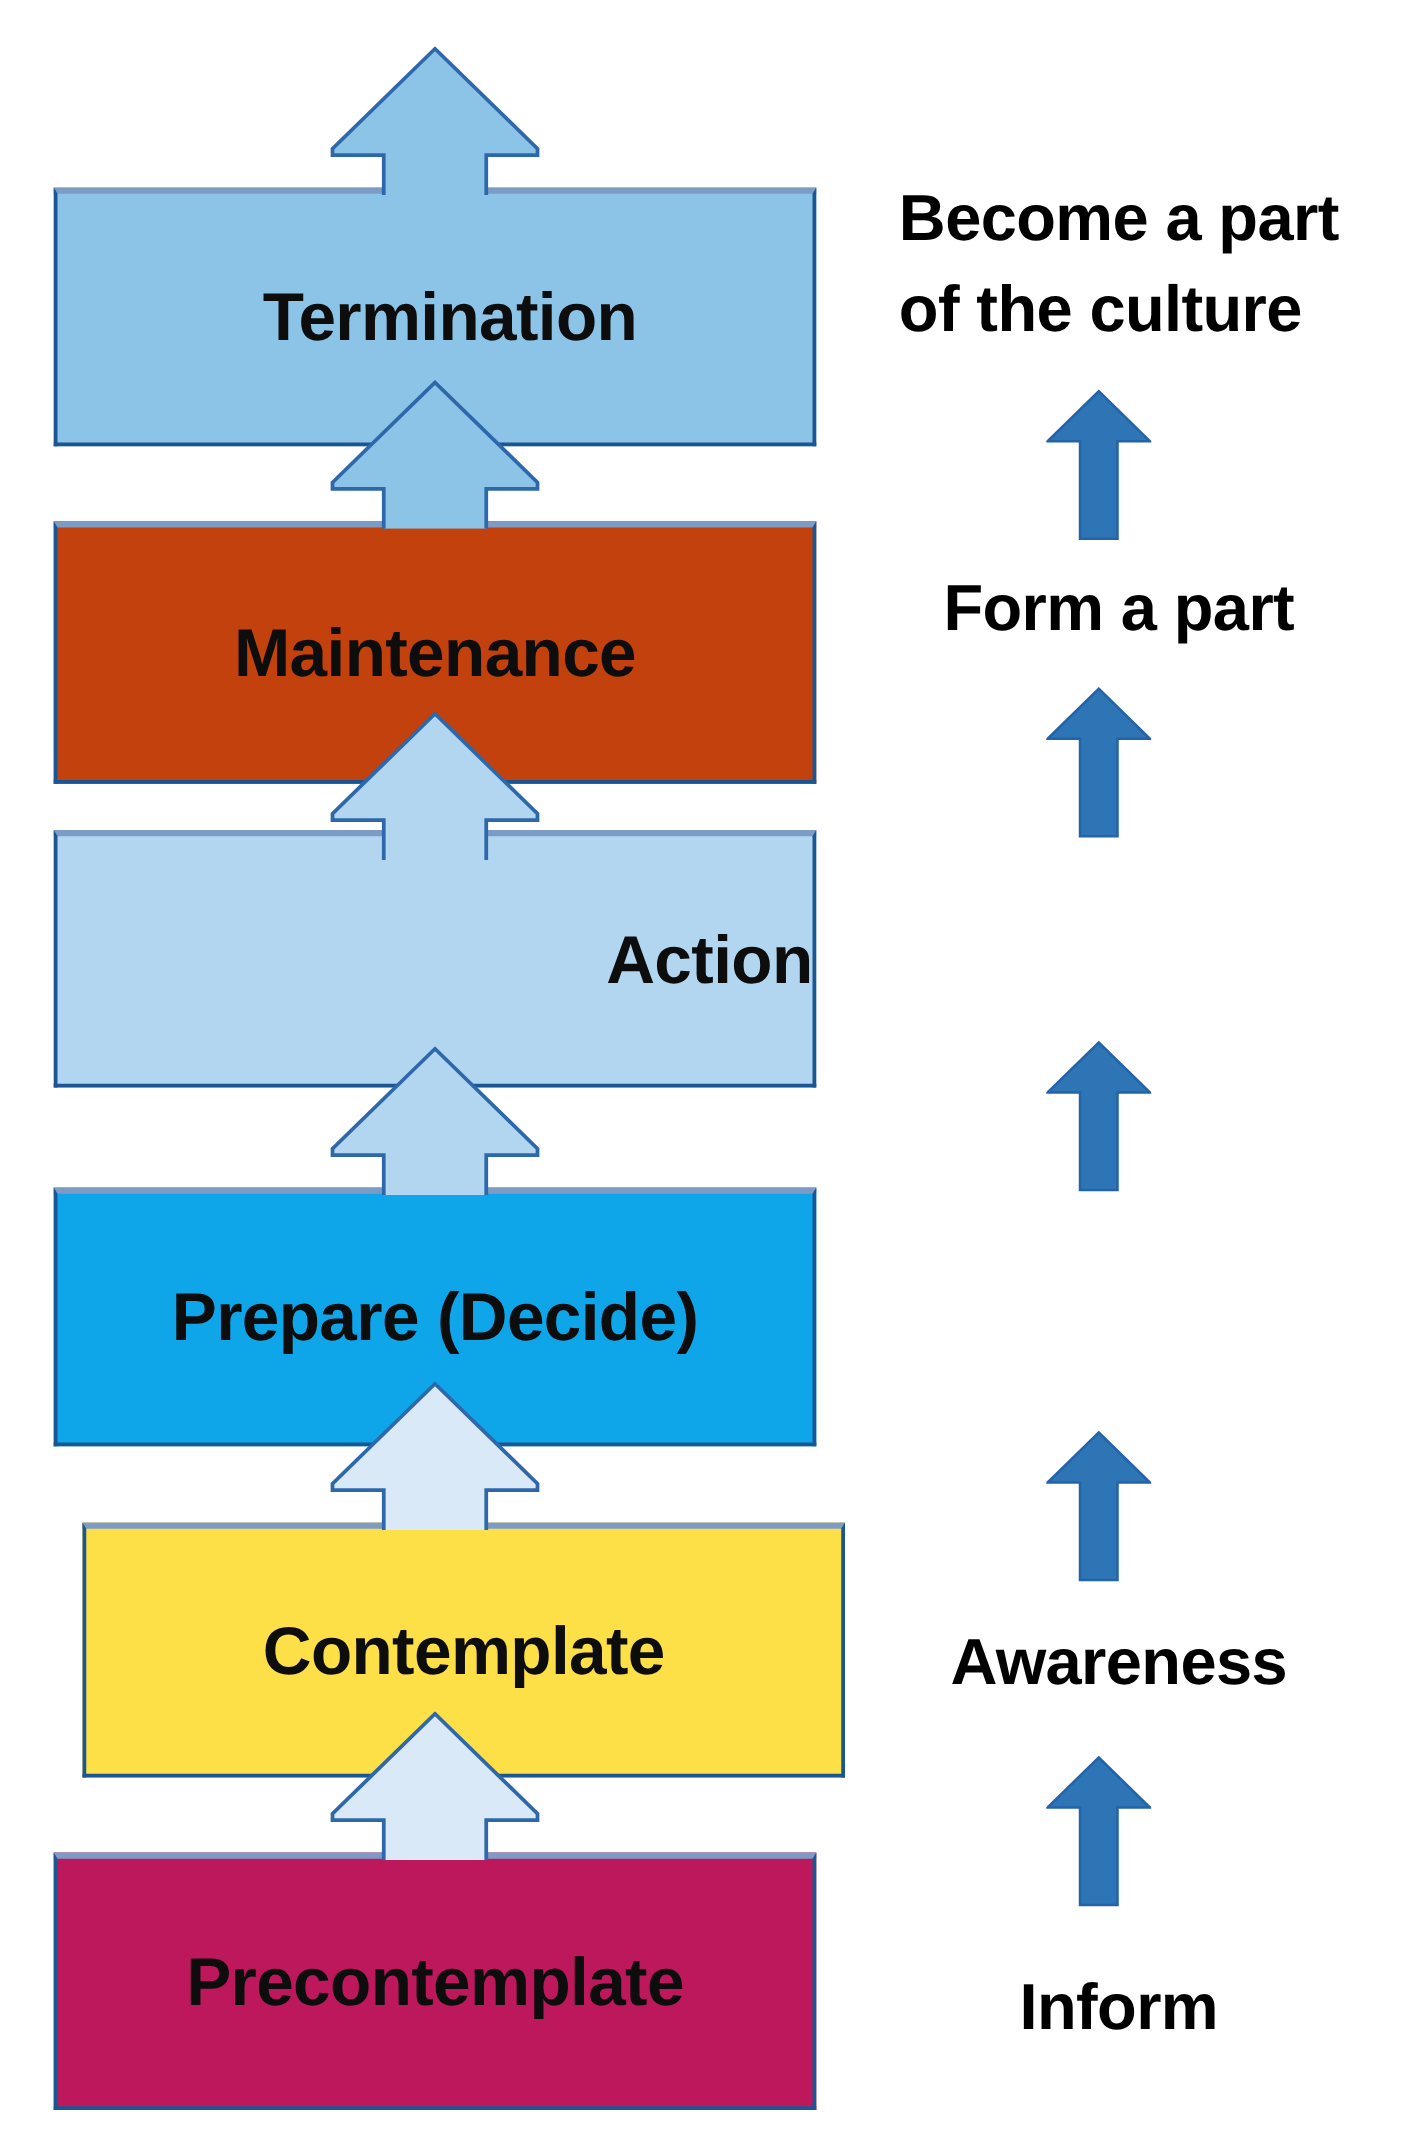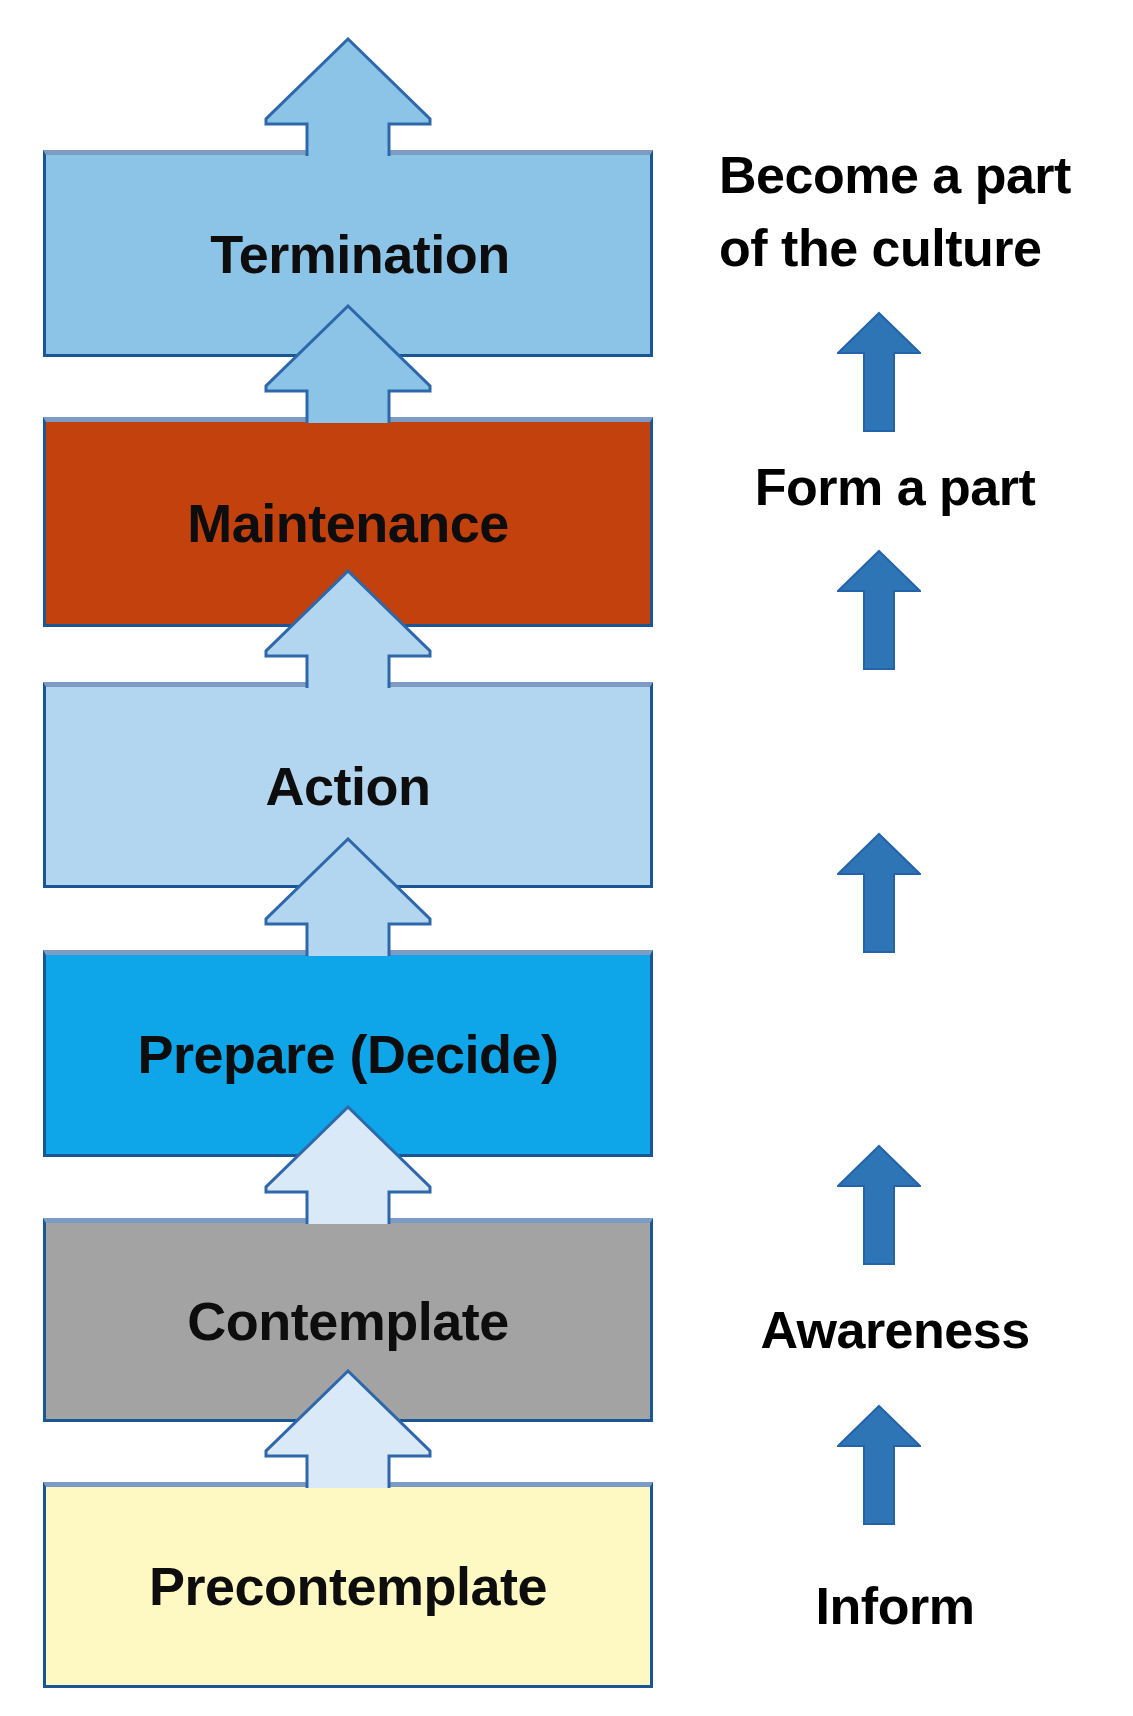--- a/index.html
+++ b/index.html
@@ -24,21 +24,21 @@
     justify-content:center;
     text-align:center;
     font-weight:bold;
     font-size:54px;
     line-height:1.05;
     letter-spacing:-0.5px;
     color:#0D0D0D;
   }
   .s0{top:150px;height:207px;padding-left:24px;}
   .s1{top:417px;height:210px;}
-  .s2{top:682px;height:206px;}
+  .s2{top:664px;height:206px;justify-content:flex-end;}
   .s3{top:950px;height:207px;}
   .s4{top:1218px;height:204px;}
   .s5{top:1482px;height:206px;}
 
   
   .stage-arrow{
     position:absolute;
     left:263px;
     width:170px;
     height:119px;
@@ -95,24 +95,24 @@
   </div>
   <div class="stage s1" style="background: #c2410c;">
     <span>Maintenance</span>
   </div>
   <div class="stage s2" style="background: rgb(179, 214, 240);">
     <span>Action</span>
   </div>
   <div class="stage s3" style="background: #0ea5e9;">
     <span>Prepare (Decide)</span>
   </div>
-  <div class="stage s4" style="background: #a3a3a3;">
+  <div class="stage s4" style="background: #fde047; margin-left: 23px;">
     <span>Contemplate</span>
   </div>
-  <div class="stage s5" style="background: #fef9c3;">
+  <div class="stage s5" style="background: #be185d;">
     <span>Precontemplate</span>
   </div>
 
   <svg class="stage-arrow a0" viewBox="0 0 170 119">
     <path d="M44 119 V87 H3 V82 L85 2 L167 82 V87 H126 V119" stroke="#2E68AA" stroke-width="3" fill="#8CC4E8"></path>
   </svg>
   <svg class="stage-arrow a1" viewBox="0 0 170 119">
     <path d="M44 119 V87 H3 V82 L85 2 L167 82 V87 H126 V119" stroke="#2E68AA" stroke-width="3" fill="#8CC4E8"></path>
   </svg>
   <svg class="stage-arrow a2" viewBox="0 0 170 119">

